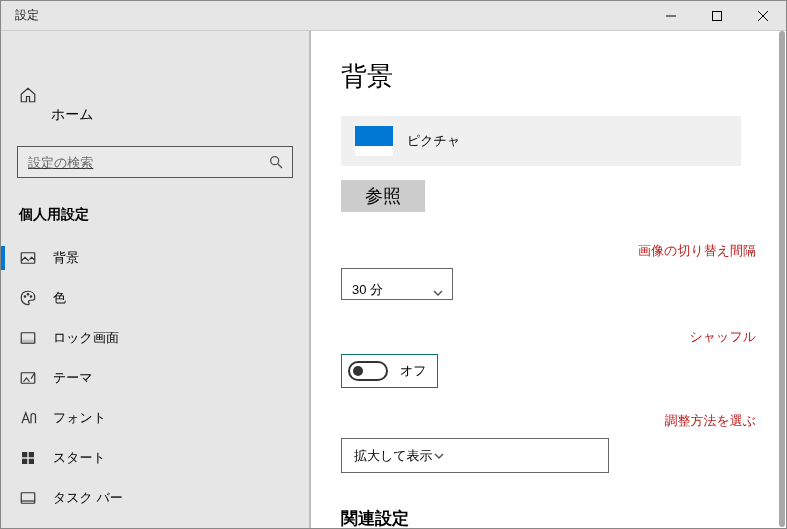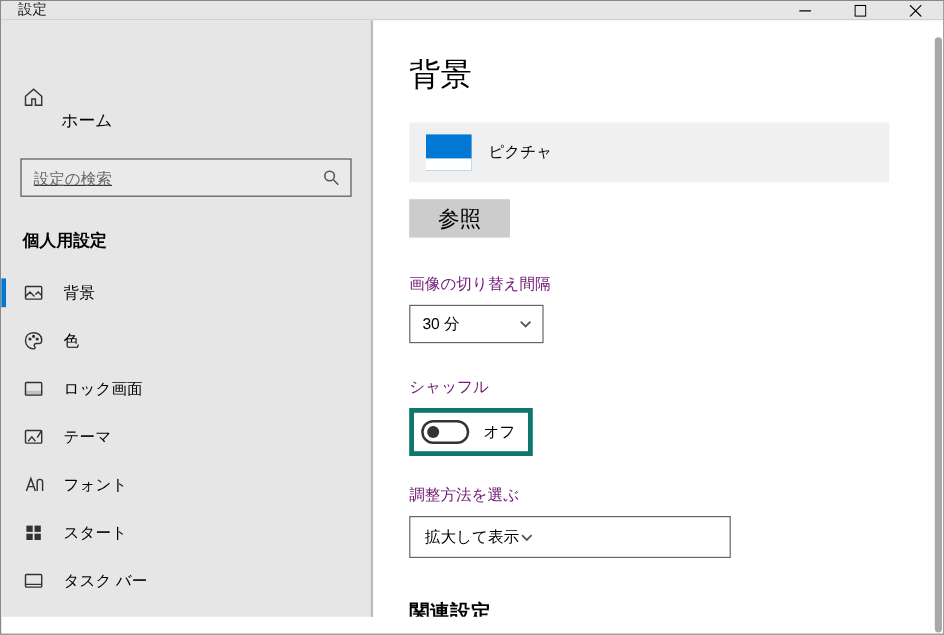--- a/index.html
+++ b/index.html
@@ -8,21 +8,21 @@
   font-size: 13px;
   color: #000;
   background: #fff;
   width: 787px;
   height: 529px;
   overflow: hidden;
   border: 1px solid #888;
   position: relative;
 }
 .titlebar {
-  height: 16px;
+  height: 30px;
   display: flex;
   align-items: center;
   background: #e6e6e6;
   border-bottom: 1px solid #ccc;
 }
 .titlebar .title {
   padding-left: 14px;
   font-size: 12px;
   color: #222;
   flex: 1;
@@ -159,45 +159,46 @@
   background: #ccc;
   border: none;
   font-size: 18px;
   cursor: pointer;
   margin-bottom: 30px;
 }
 
 .field-label {
   font-size: 13px;
   margin-bottom: 8px;
-  color: #701a75;
+  color: #b91c1c;
+  text-align: right;
 }
 
 .interval-select {
   width: 112px;
   height: 32px;
   border: 1px solid #666;
   background: #fff;
   display: flex;
-  align-items: center;
+  align-items: flex-end;
   padding: 0 8px 0 10px;
   justify-content: space-between;
   cursor: pointer;
   margin-bottom: 28px;
   font-size: 13px;
 }
 .chev { width: 12px; height: 12px; color: #555; }
 
 .shuffle-block { margin-bottom: 24px; }
 .toggle-wrap {
   display: inline-flex;
   align-items: center;
   gap: 12px;
   padding: 6px 10px 6px 6px;
-  border: 4px solid #0f766e;
+  border: 1px solid #0f766e;
 }
 .toggle {
   width: 40px;
   height: 20px;
   border: 2px solid #333;
   border-radius: 20px;
   position: relative;
   cursor: pointer;
 }
 .toggle .knob {

